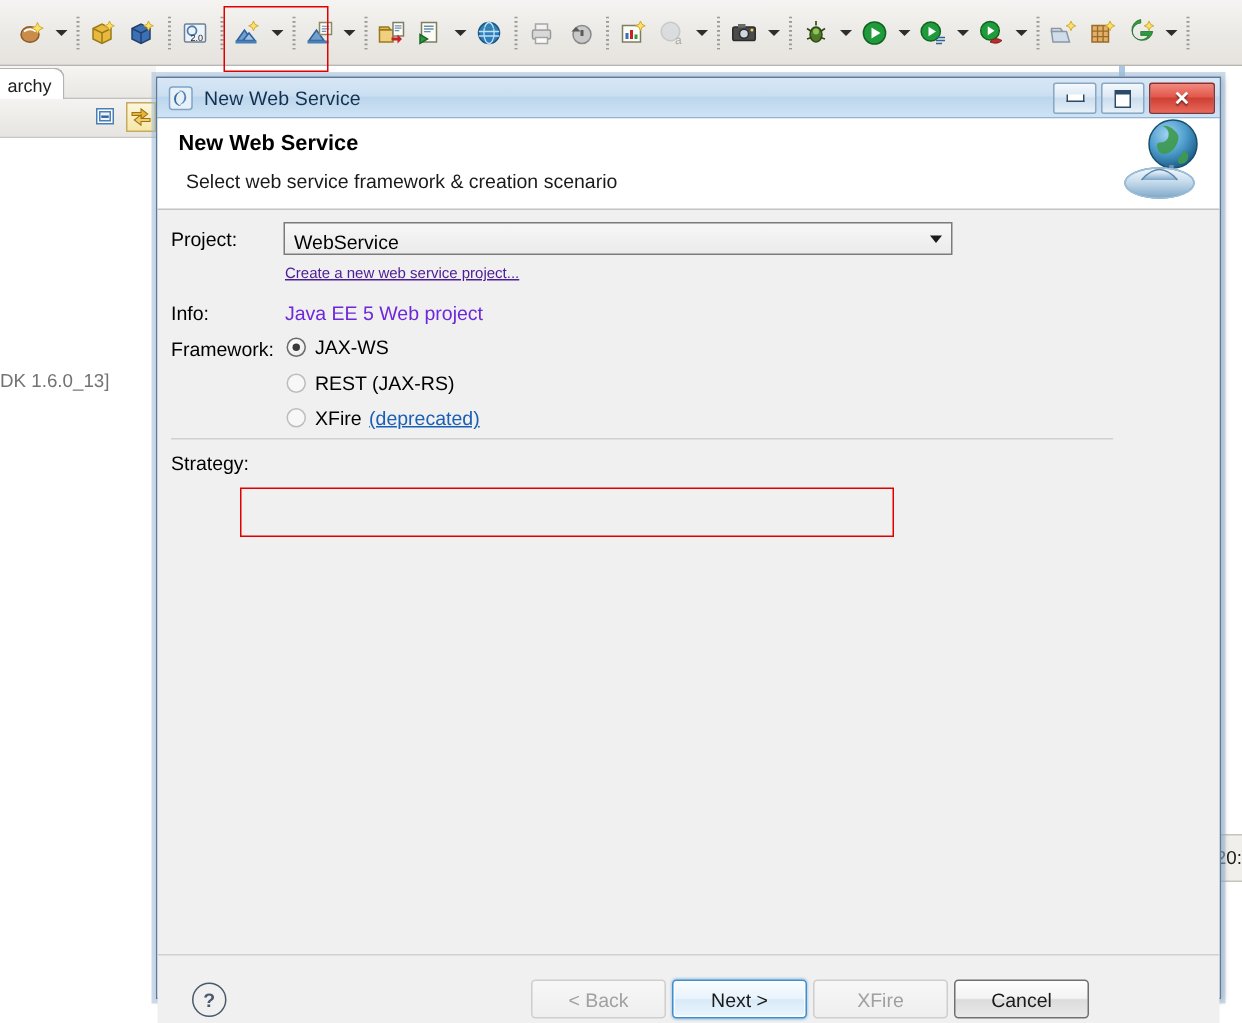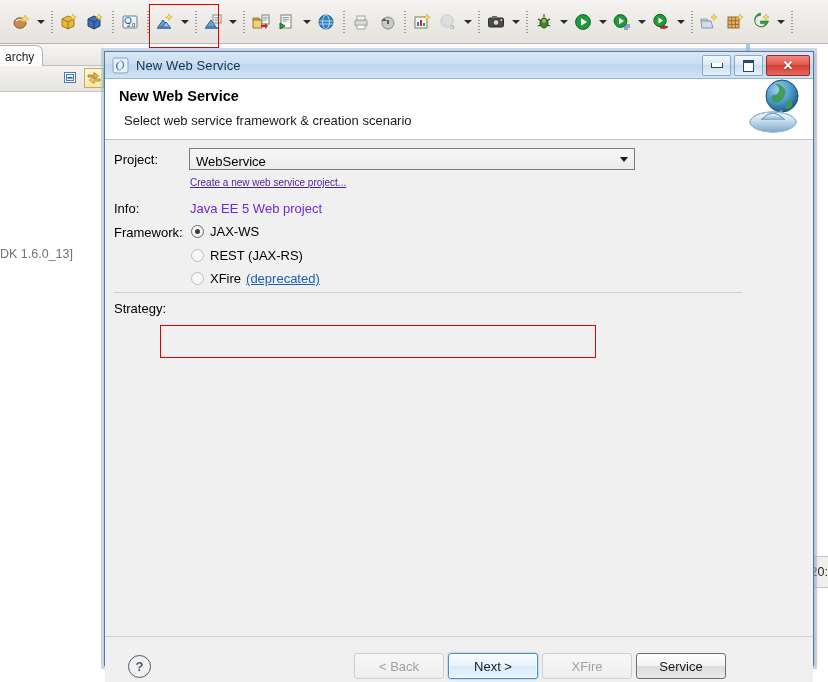--- a/index.html
+++ b/index.html
@@ -553,17 +553,17 @@
 
 
       <div class="redbox" style="left:55px; top:185px; width:436px; height:33px;"></div>
     </div>
 
     <div class="footer">
       <div class="help-btn">?</div>
       <div class="btn disabled" style="left:249px;">&lt; Back</div>
       <div class="btn default" style="left:343px;">Next &gt;</div>
       <div class="btn disabled" style="left:437px;">XFire</div>
-      <div class="btn strong" style="left:531px;">Service</div>
+      <div class="btn strong" style="left:531px;">Cancel</div>
     </div>
   </div>
 
 </div>
 
 </body></html>

